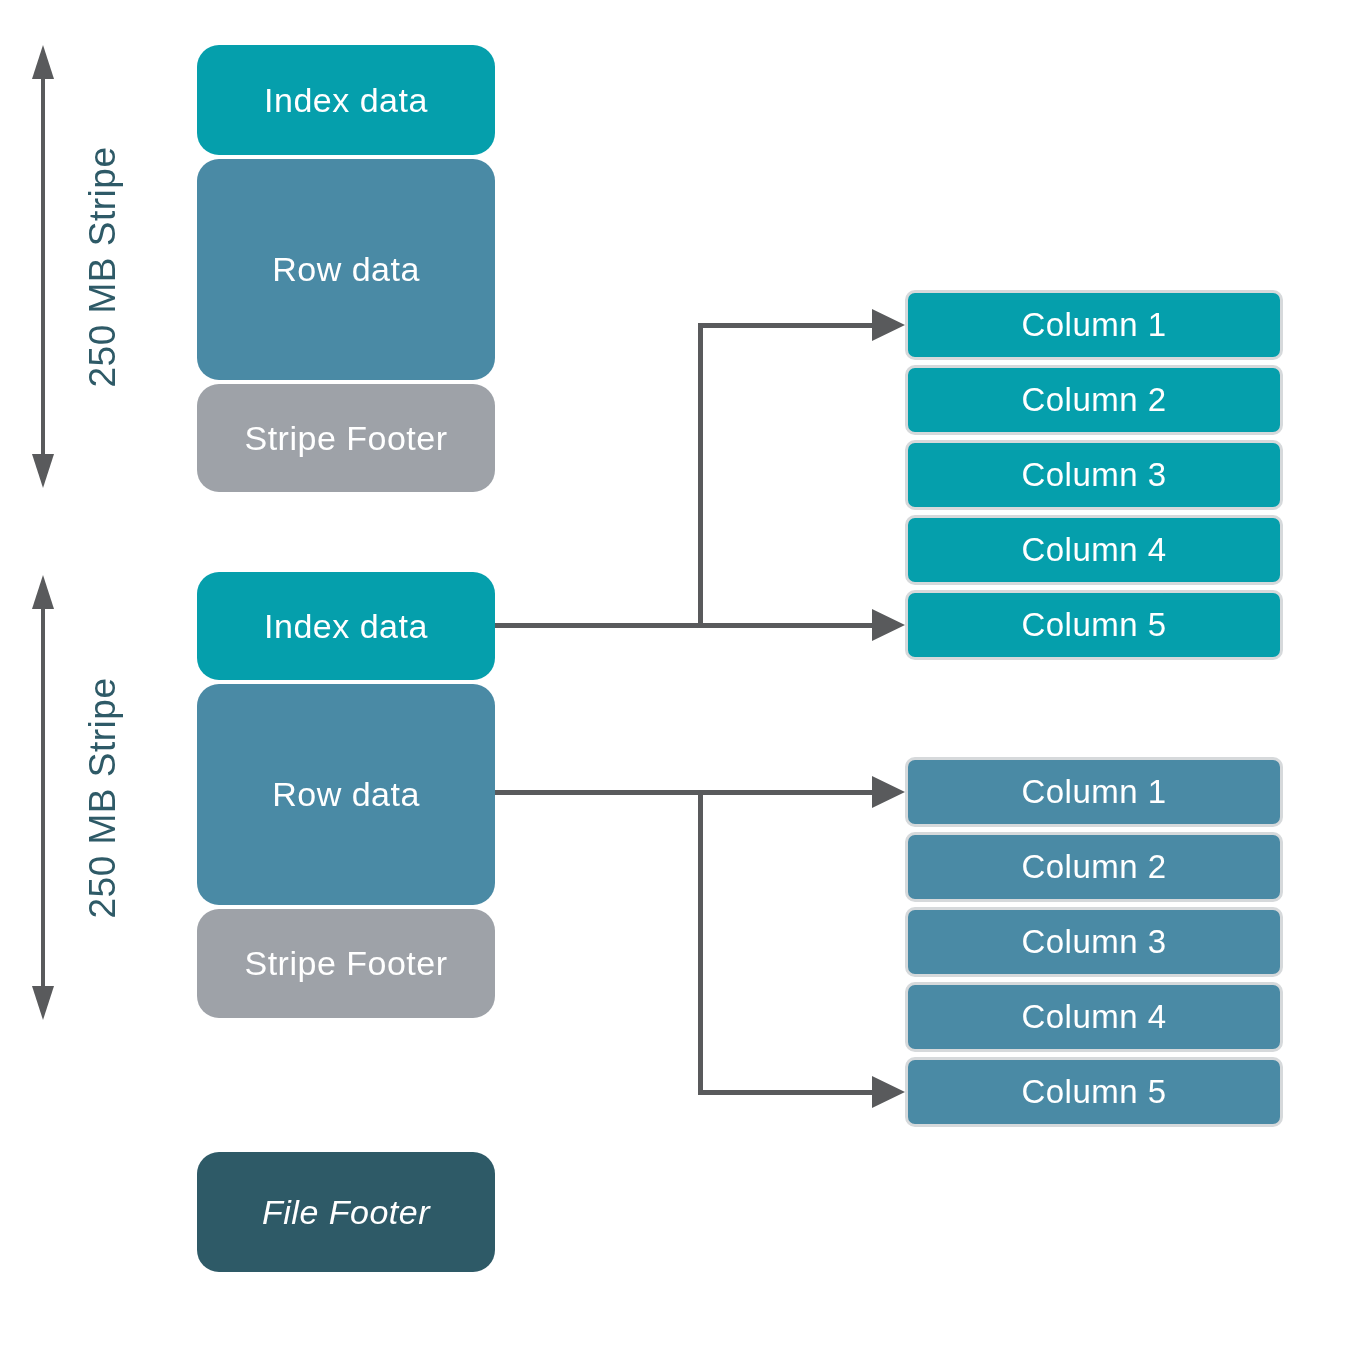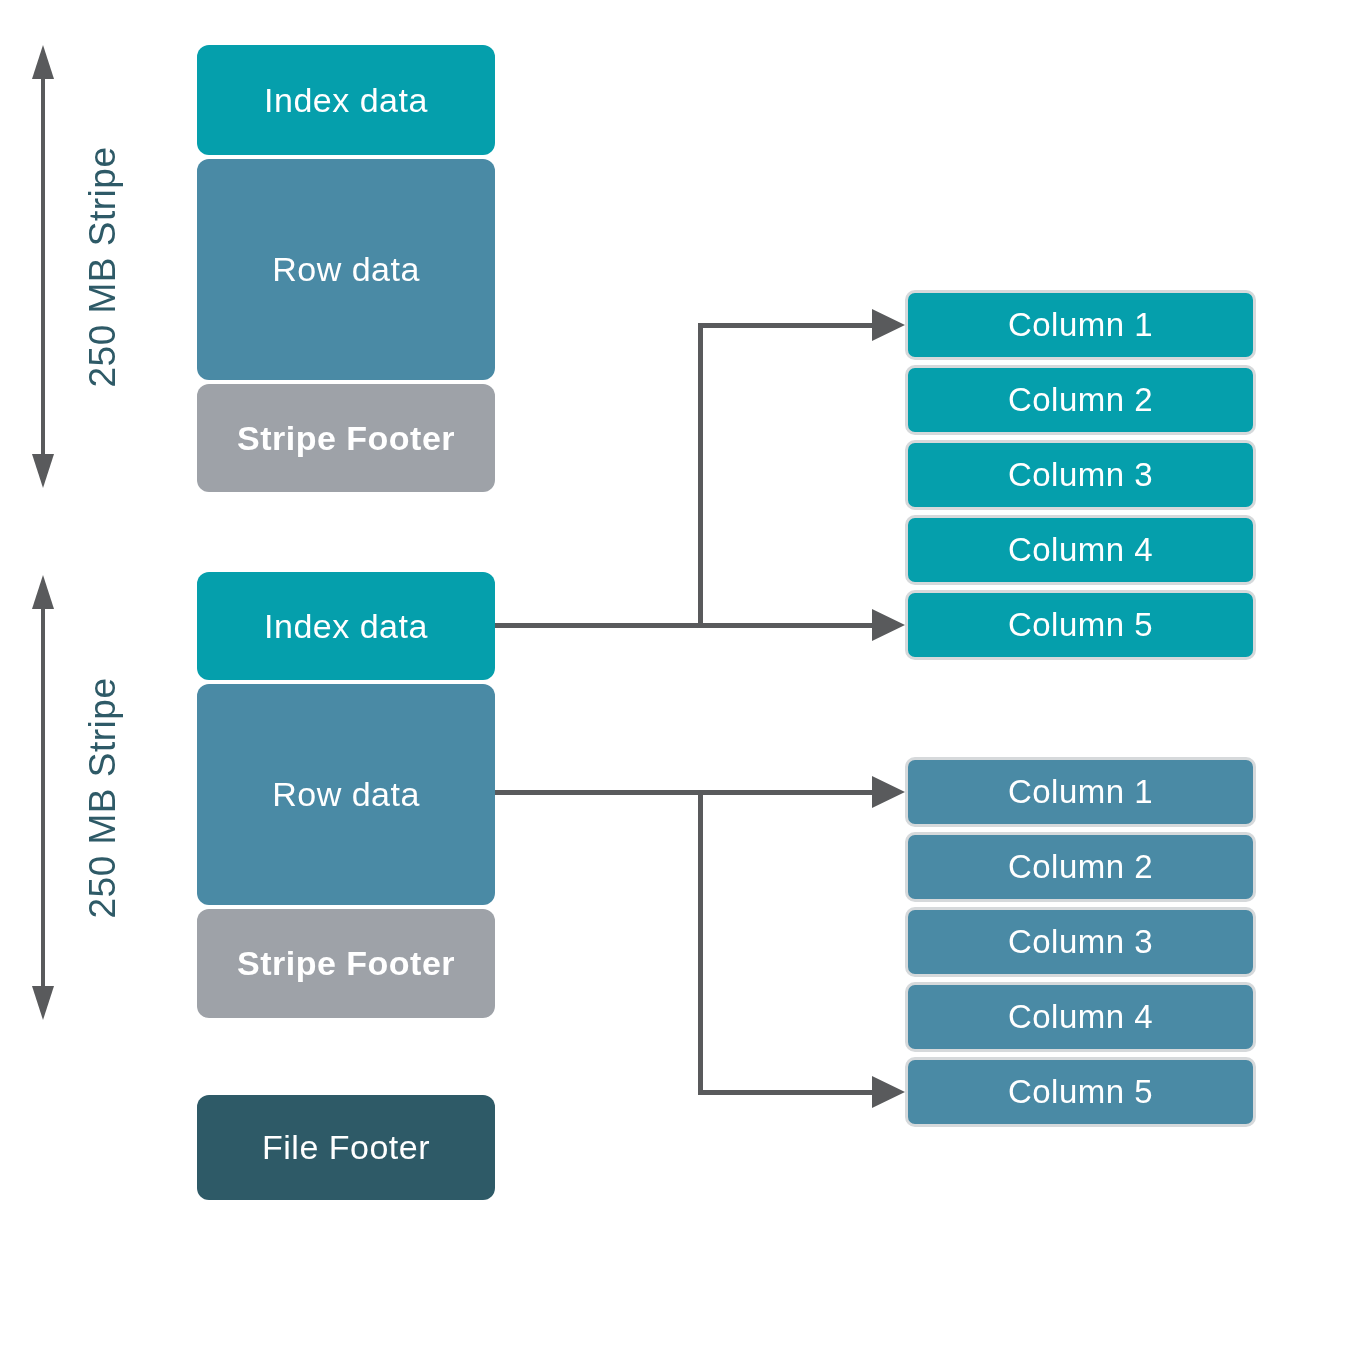--- a/index.html
+++ b/index.html
@@ -20,31 +20,31 @@
     width: 1358px;
     height: 1358px;
     background: #FFFFFF;
     overflow: hidden;
   }
   
   .block {
     position: absolute;
     left: 197px;
     width: 298px;
-    border-radius: 12px;
+    border-radius: 22px;
     display: flex;
     align-items: center;
     justify-content: center;
     color: var(--white);
     font-size: 34px;
     letter-spacing: 0.5px;
   }
   .block.index { background: var(--teal); }
   .block.row { background: var(--blue); }
-  .block.sfooter { background: var(--gray); font-weight: bold; }
+  .block.sfooter { background: var(--gray); }
   .block.ffooter { background: var(--slate); }
   .block.postscript { background: var(--light); color: var(--slate); font-size: 29px; }
 
   
   .varrow { position: absolute; left: 32px; width: 22px; }
   .varrow .stem {
     position: absolute; left: 9px; top: 30px; bottom: 30px; width: 4px;
     background: var(--line);
   }
   .varrow .head-up {
@@ -66,21 +66,21 @@
     color: var(--slate);
     font-size: 37px;
     letter-spacing: 0.5px;
     white-space: nowrap;
   }
 
   
   .colbox {
     position: absolute;
     left: 905px;
-    width: 351px;
+    width: 378px;
     height: 70px;
     border: 3px solid var(--colborder);
     border-radius: 10px;
     display: flex;
     align-items: center;
     justify-content: center;
     color: var(--white);
     font-size: 33px;
     letter-spacing: 0.5px;
   }
@@ -130,21 +130,21 @@
   <div class="block index" style="top:572px;height:108px;">
     <span>Index data</span>
   </div>
   <div class="block row" style="top:684px;height:221px;">
     <span>Row data</span>
   </div>
   <div class="block sfooter" style="top:909px;height:109px;">
     <span>Stripe Footer</span>
   </div>
 
-  <div class="block ffooter" style="top:1095px;height:105px;">
+  <div class="block ffooter" style="top:1152px;height:120px;font-style:italic;">
     <span>File Footer</span>
   </div>
 
   <div>
     <div class="hline" style="left:495px;top:623px;width:378px;"></div>
     <div class="vline" style="left:698px;top:323px;height:305px;"></div>
     <div class="hline" style="left:698px;top:323px;width:175px;"></div>
     <div class="ahead-right" style="left:872px;top:309px;"></div>
     <div class="ahead-right" style="left:872px;top:609px;"></div>
   </div>

